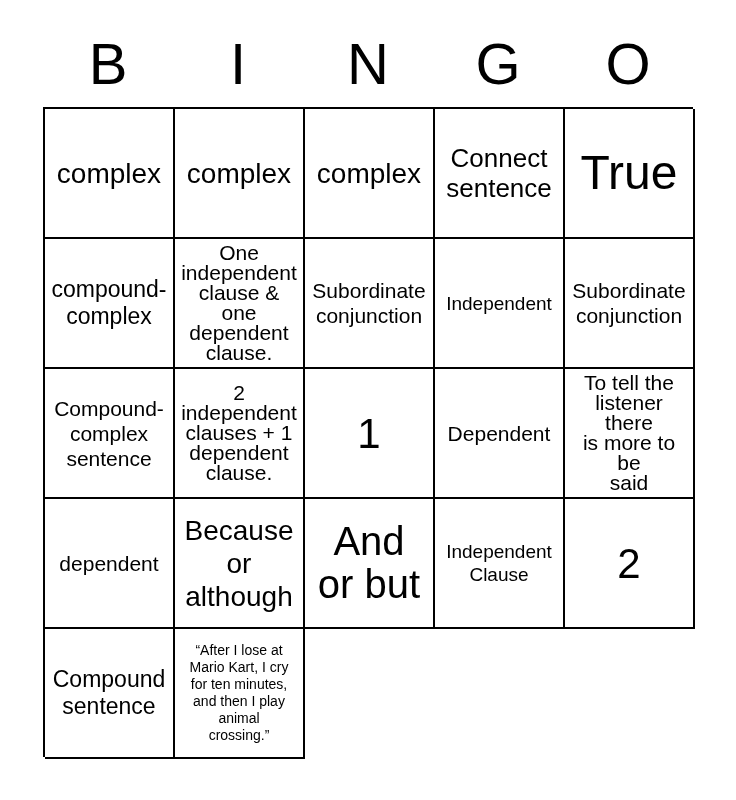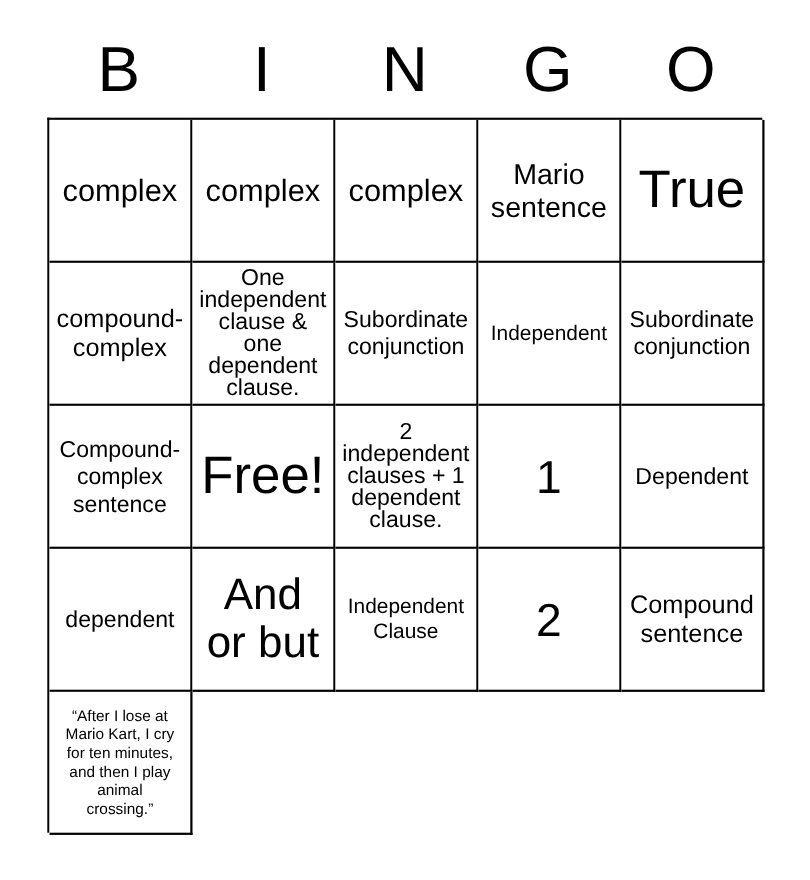--- a/index.html
+++ b/index.html
@@ -108,21 +108,21 @@
     <div class="cell s-xxl">
         <span class="cell-text">complex</span>
       </div>
     <div class="cell s-xxl">
         <span class="cell-text">complex</span>
       </div>
     <div class="cell s-xxl">
         <span class="cell-text">complex</span>
       </div>
     <div class="cell s-xl">
-        <span class="cell-text">Mario
+        <span class="cell-text">Connect
 sentence</span>
       </div>
     <div class="cell s-h3">
         <span class="cell-text">True</span>
       </div>
 
     <div class="cell s-lg">
         <span class="cell-text">compound-
 complex</span>
       </div>
@@ -143,39 +143,47 @@
 
     <div class="cell s-lgm">
         <span class="cell-text">Subordinate
 conjunction</span>
       </div>
     <div class="cell s-lgm">
         <span class="cell-text">Compound-
 complex
 sentence</span>
       </div>
-    <div class="cell s-h3">
-        <span class="cell-text">Free!</span>
-      </div>
     <div class="cell s-sm">
         <span class="cell-text">2
 independent
 clauses + 1
 dependent
 clause.</span>
       </div>
     <div class="cell s-h2">
         <span class="cell-text">1</span>
       </div>
 
     <div class="cell s-lgm">
         <span class="cell-text">Dependent</span>
       </div>
+    <div class="cell s-sm">
+        <span class="cell-text">To tell the
+listener there
+is more to be
+said</span>
+      </div>
     <div class="cell s-lgm">
         <span class="cell-text">dependent</span>
+      </div>
+    <div class="cell s-xxl">
+        <span class="cell-text">Because
+or
+although</span>
       </div>
     <div class="cell s-h1">
         <span class="cell-text">And
 or but</span>
       </div>
 
     <div class="cell s-md">
         <span class="cell-text">Independent
 Clause</span>
       </div>

